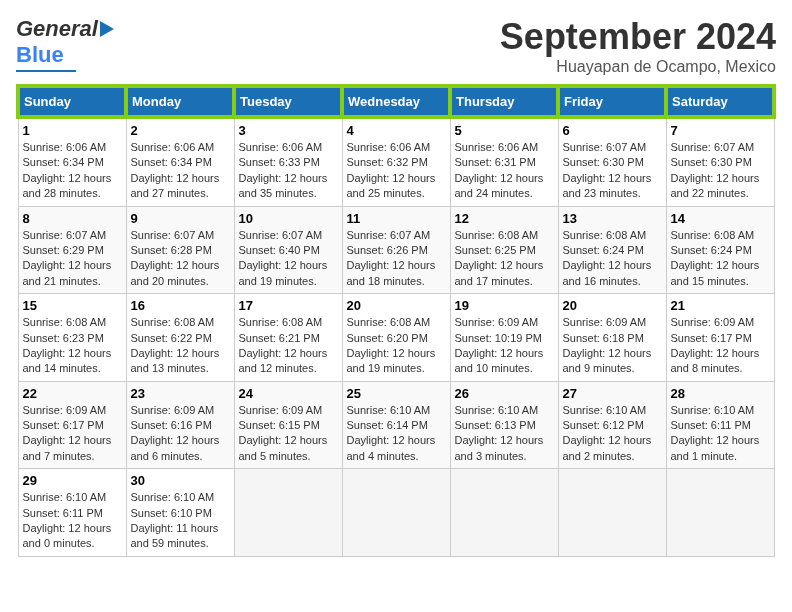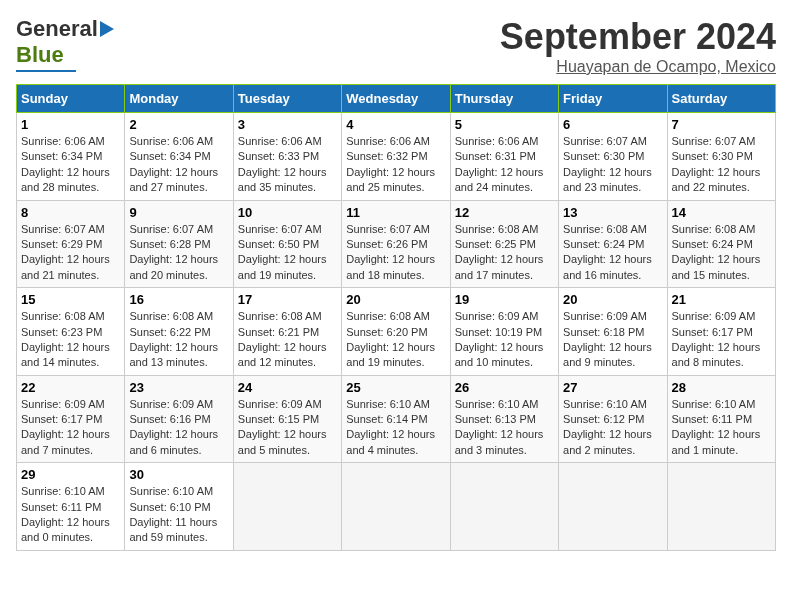--- a/index.html
+++ b/index.html
@@ -45,35 +45,34 @@
     }
     .title-block h1 {
       font-size: 36px;
       font-weight: bold;
       color: #333;
     }
     .title-block h2 {
       font-size: 16px;
       font-weight: normal;
       color: #555;
-      text-decoration: underline;
     }
     .calendar {
       width: 100%;
       border-collapse: collapse;
       font-size: 11px;
     }
     .calendar thead tr th {
       background: #1a6fb5;
       color: #fff;
       padding: 6px 4px;
       text-align: left;
       font-size: 13px;
       font-weight: bold;
-      border: 1px solid #84cc16;
+      border: 4px solid #84cc16;
     }
     .calendar tbody tr td {
       vertical-align: top;
       border: 1px solid #ccc;
       padding: 4px 4px;
       width: calc(100% / 7);
       min-height: 80px;
       background: #fff;
     }
     .calendar tbody tr td.empty {
@@ -92,25 +91,25 @@
     .calendar tbody tr:nth-child(even) td:not(.empty) {
       background: #f9f9f9;
     }
   </style>
 </head>
 <body>
 
 <div class="header">
   <div class="logo">
     <div class="logo-line">
-      <span style="font-size:22px;font-weight:bold;color:#333;">General</span>
+      <span style="font-size:22px;font-weight:bold;color:#333;font-style:italic;">General</span>
       <span class="logo-arrow"></span>
     </div>
     <div class="logo-line">
-      <span style="font-size:22px;font-weight:bold;color:#4d7c0f;">Blue</span>
+      <span style="font-size:22px;font-weight:bold;color:#3b82f6;">Blue</span>
     </div>
     <div class="logo-divider"></div>
   </div>
   <div class="title-block">
     <h1>September 2024</h1>
     <h2>Huayapan de Ocampo, Mexico</h2>
   </div>
 </div>
 
 <table class="calendar">
@@ -198,21 +197,21 @@
         <div class="day-info">
           <span>Sunrise: 6:07 AM</span><br>
           <span>Sunset: 6:28 PM</span><br>
           <span>Daylight: 12 hours and 20 minutes.</span>
         </div>
       </td>
         <td>
         <span class="day-num">10</span>
         <div class="day-info">
           <span>Sunrise: 6:07 AM</span><br>
-          <span>Sunset: 6:50 PM</span><br>
+          <span>Sunset: 6:40 PM</span><br>
           <span>Daylight: 12 hours and 19 minutes.</span>
         </div>
       </td>
         <td>
         <span class="day-num">11</span>
         <div class="day-info">
           <span>Sunrise: 6:07 AM</span><br>
           <span>Sunset: 6:26 PM</span><br>
           <span>Daylight: 12 hours and 18 minutes.</span>
         </div>

